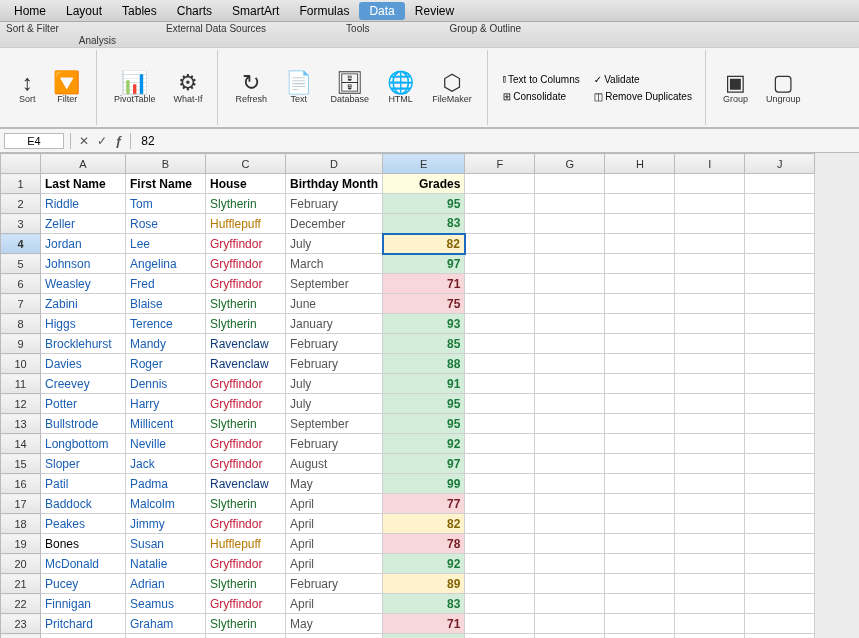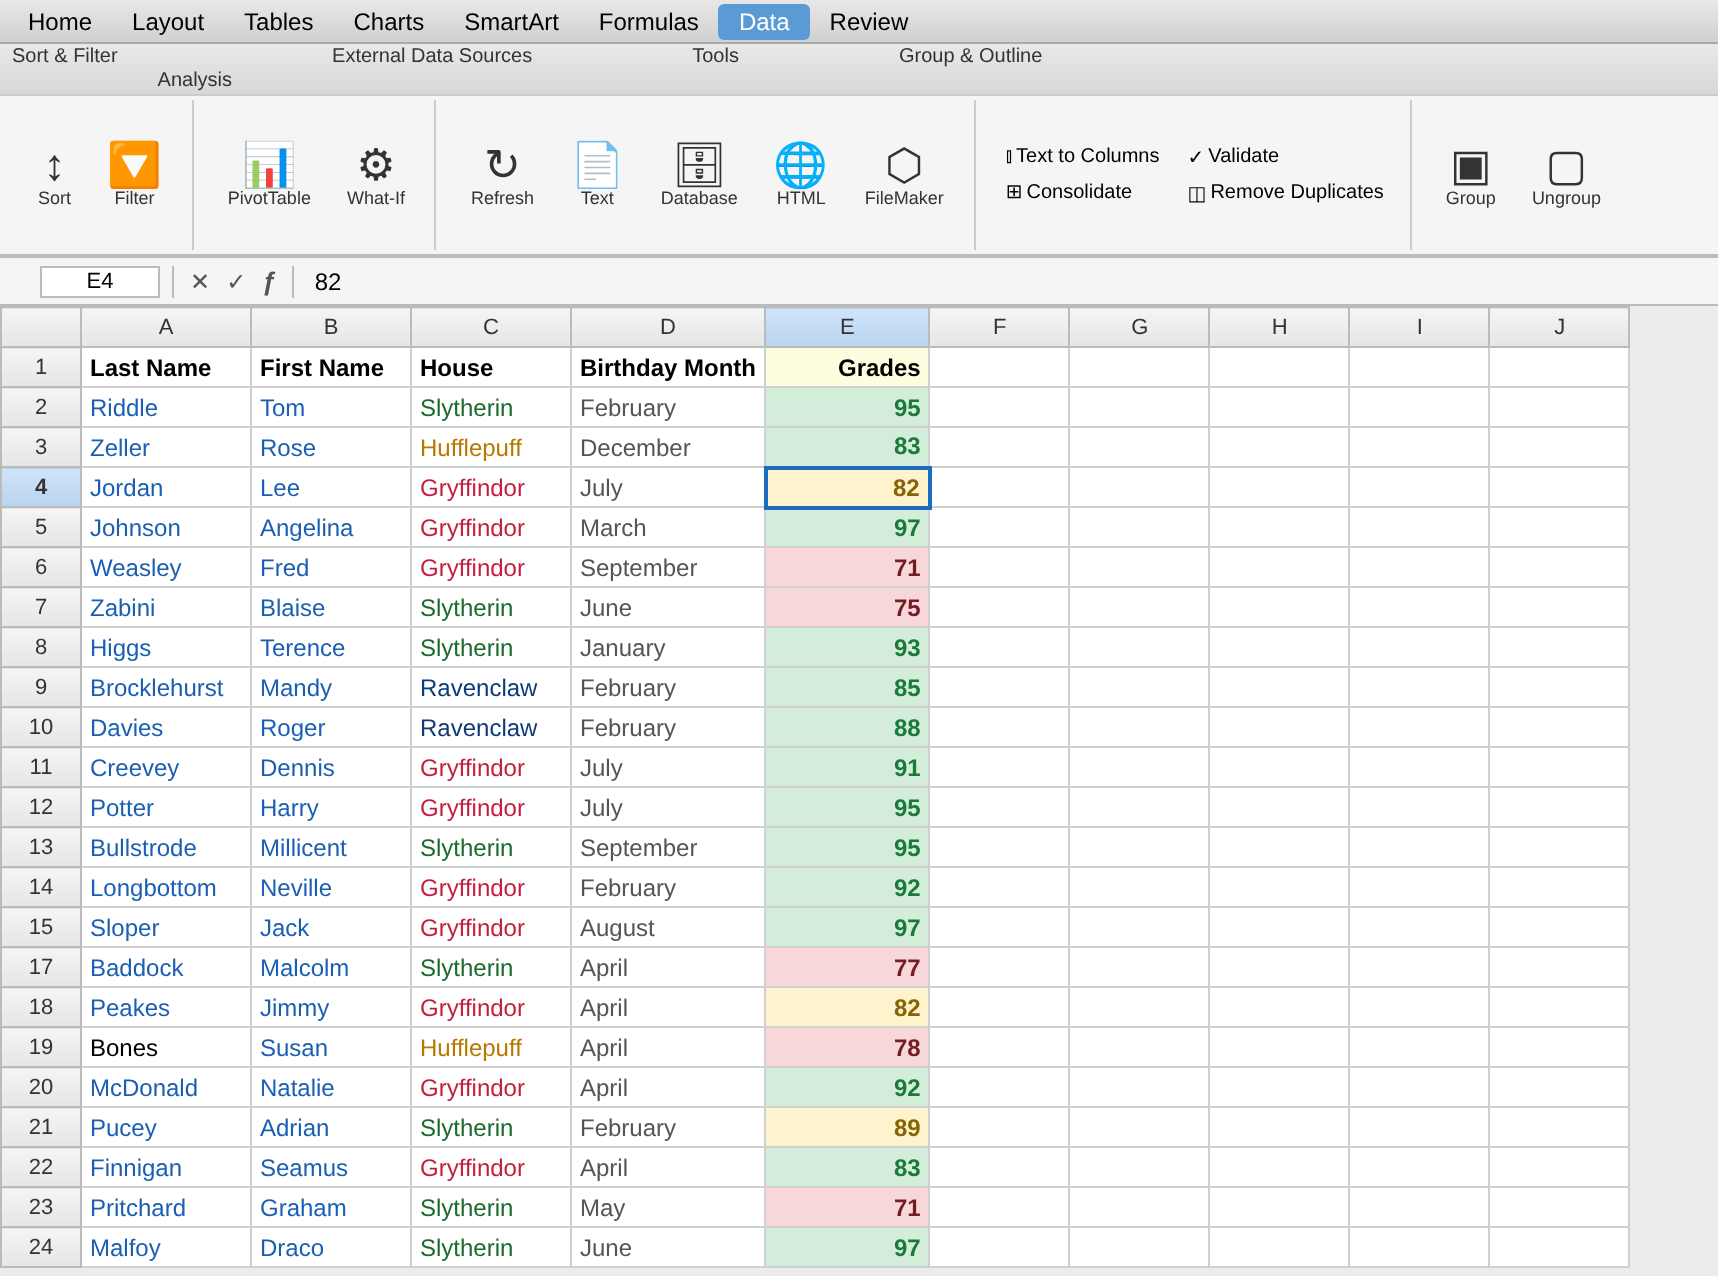--- a/index.html
+++ b/index.html
@@ -31,21 +31,21 @@
       text-align: center;
     }
 
     
     .formula-bar {
       display: flex;
       align-items: center;
       background: #f5f5f5;
       border-bottom: 1px solid #bbb;
       height: 24px;
-      padding: 0 20px;
+      padding: 0 4px;
       gap: 4px;
     }
     .cell-ref-box {
       width: 60px;
       border: 1px solid #bbb;
       padding: 1px 4px;
       font-size: 11px;
       background: #fff;
       text-align: center;
     }
@@ -503,20 +503,33 @@
             <td class="cell" style="color: rgb(196, 30, 58);">Gryffindor</td>
             <td class="cell" style="color: rgb(85, 85, 85);">August</td>
             <td class="cell grade-cell grade-green">97</td>
             <td class="cell empty"></td>
             <td class="cell empty"></td>
             <td class="cell empty"></td>
             <td class="cell empty"></td>
             <td class="cell empty"></td>
           </tr>
           <tr>
+            <td class="row-num-cell">16</td>
+            <td class="cell" style="color: rgb(26, 95, 180);">Patil</td>
+            <td class="cell" style="color: rgb(26, 95, 180);">Padma</td>
+            <td class="cell" style="color: rgb(14, 58, 122);">Ravenclaw</td>
+            <td class="cell" style="color: rgb(85, 85, 85);">May</td>
+            <td class="cell grade-cell grade-green">99</td>
+            <td class="cell empty"></td>
+            <td class="cell empty"></td>
+            <td class="cell empty"></td>
+            <td class="cell empty"></td>
+            <td class="cell empty"></td>
+          </tr>
+          <tr>
             <td class="row-num-cell">17</td>
             <td class="cell" style="color: rgb(26, 95, 180);">Baddock</td>
             <td class="cell" style="color: rgb(26, 95, 180); margin-top: 21px;">Malcolm</td>
             <td class="cell" style="color: rgb(26, 107, 42);">Slytherin</td>
             <td class="cell" style="color: rgb(85, 85, 85);">April</td>
             <td class="cell grade-cell grade-pink">77</td>
             <td class="cell empty"></td>
             <td class="cell empty"></td>
             <td class="cell empty"></td>
             <td class="cell empty"></td>

